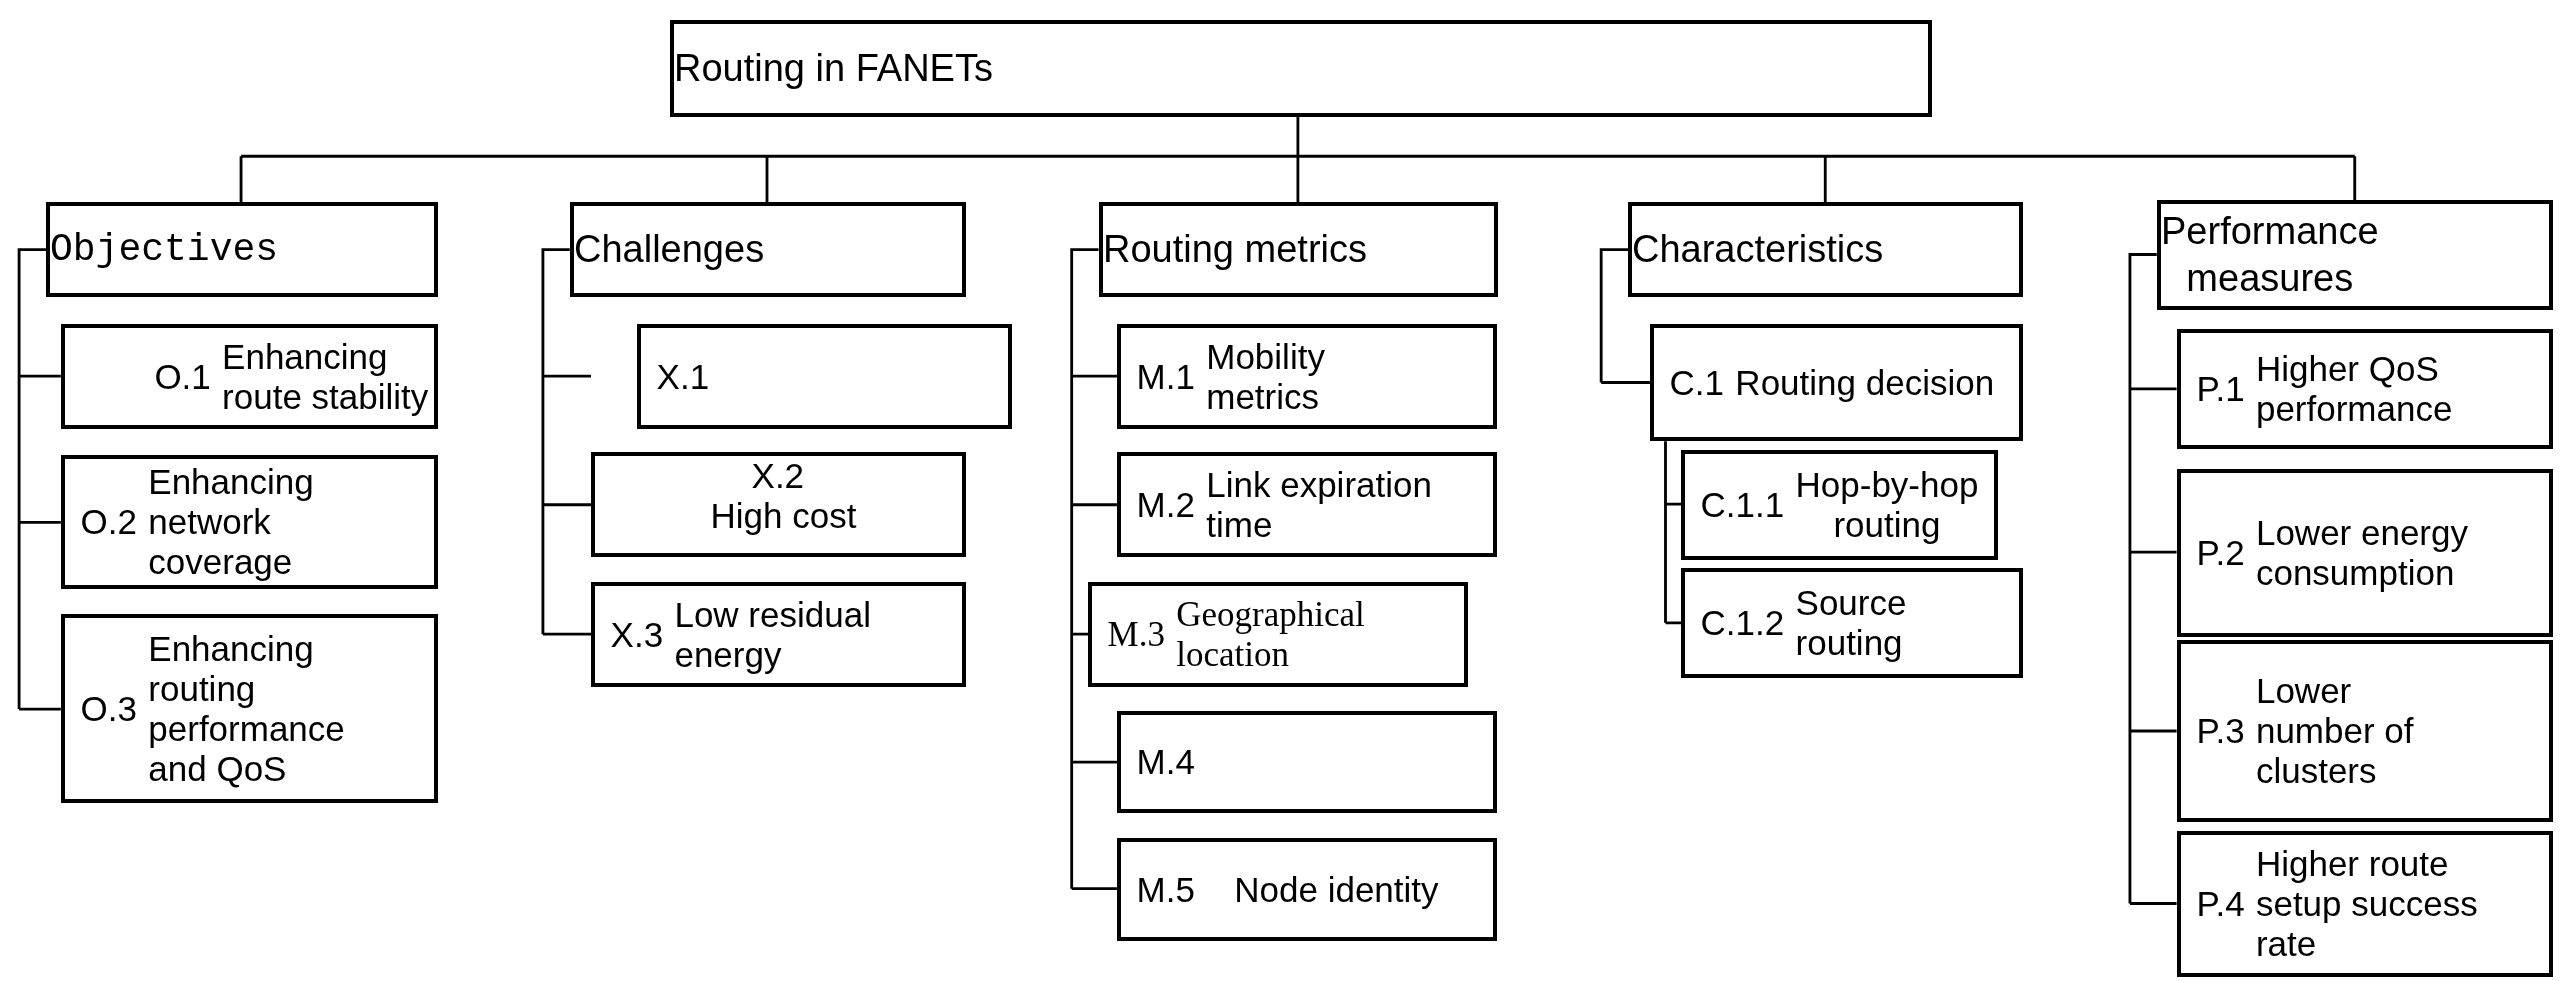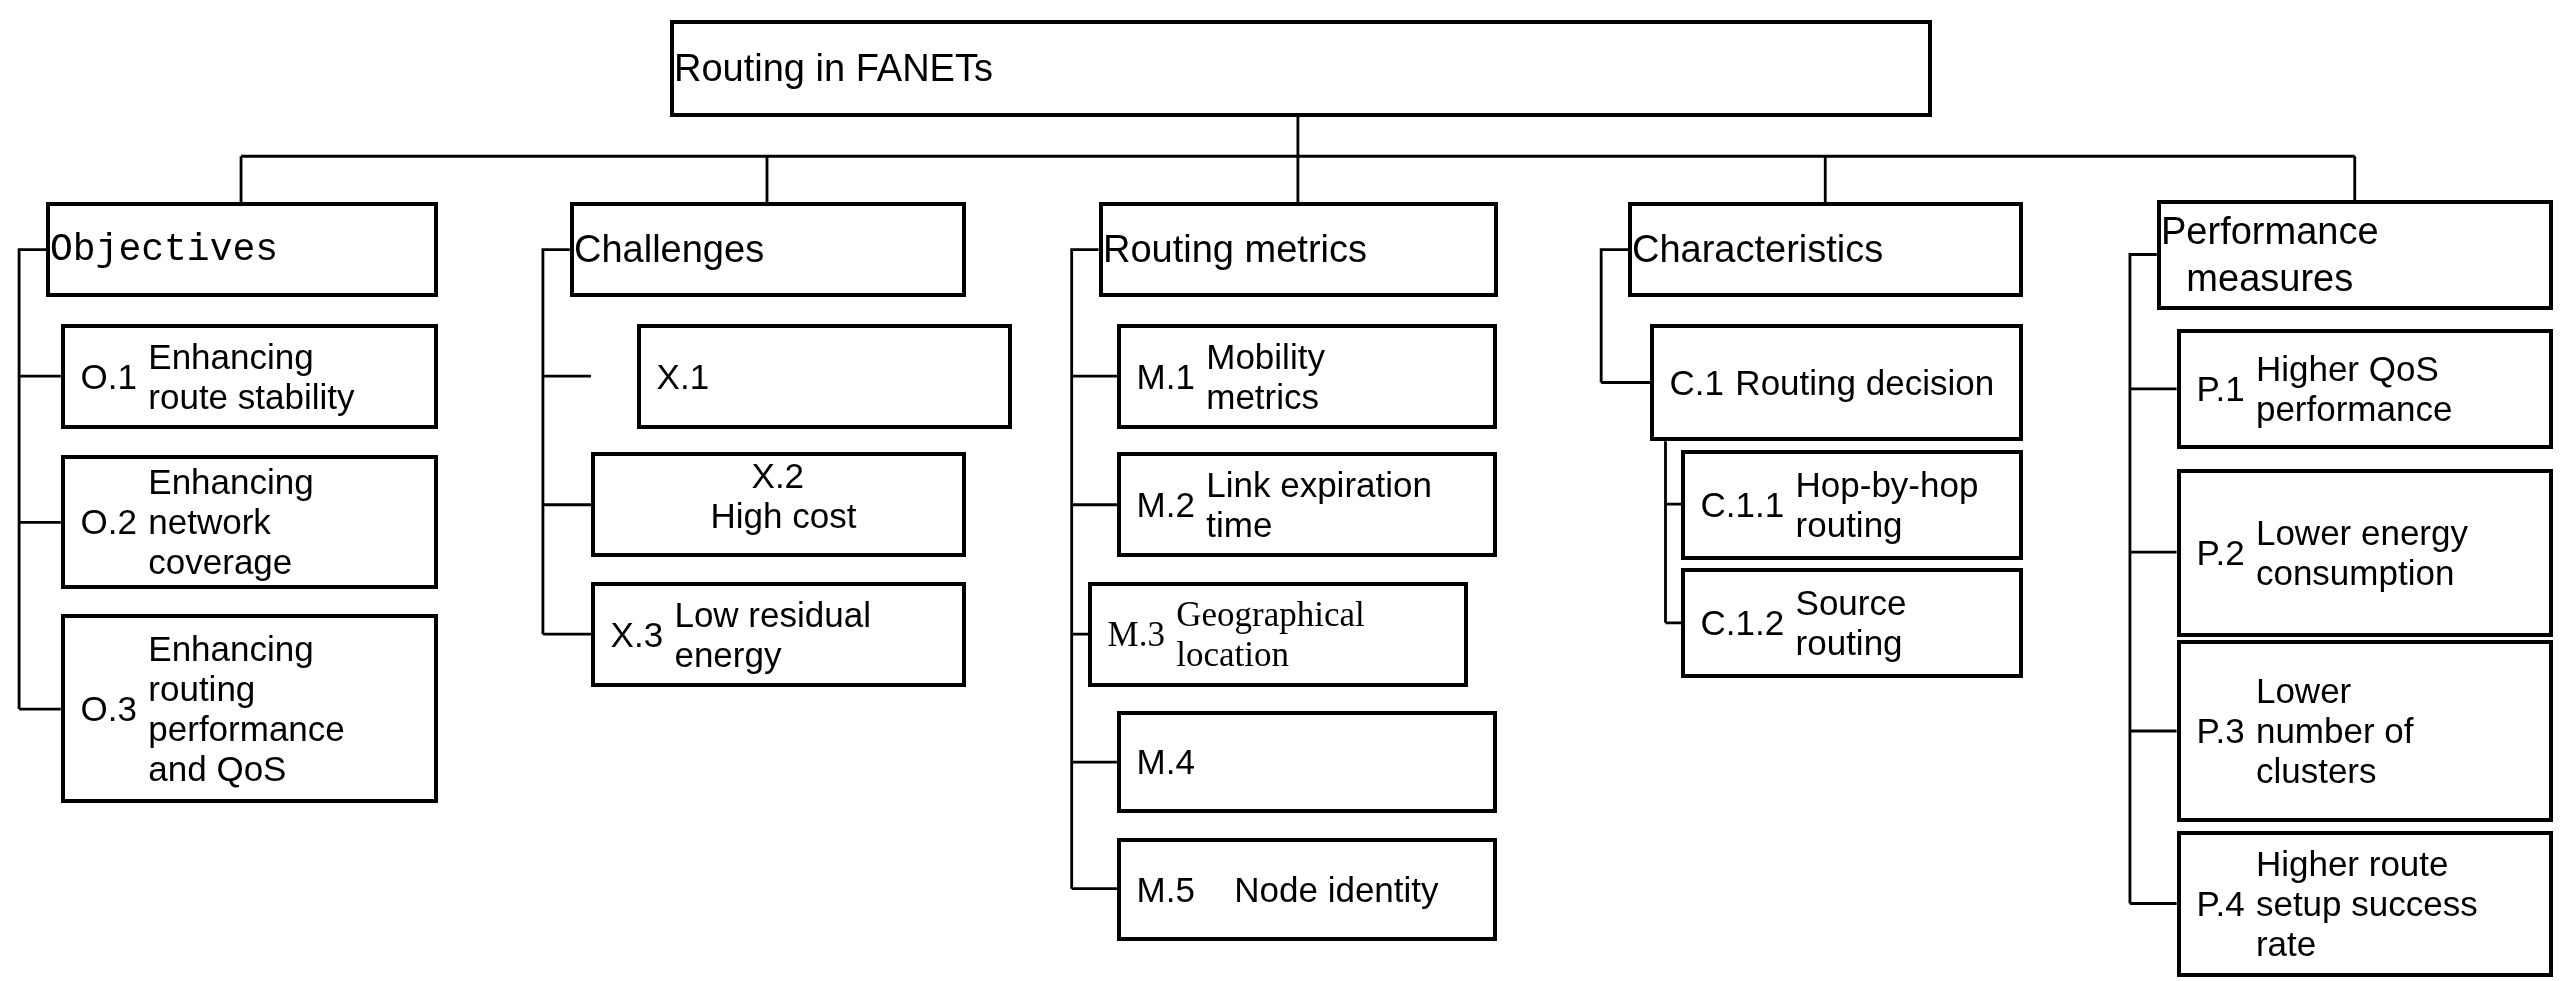--- a/index.html
+++ b/index.html
@@ -80,21 +80,21 @@
         <span class="ln">Characteristics</span>
       </span>
   </div>
   <div class="box header" style="left:2157px;top:200px;width:396px;height:110px;">
     <span class="txt">
         <span class="ln">Performance</span>
         <span class="ln">measures</span>
       </span>
   </div>
 
-  <div class="box child" style="left:61px;top:324px;width:377px;height:105px;">
+  <div class="box child" style="left:61px;top:324px;width:377px;height:105px;justify-content:flex-end;">
     <span class="num">O.1</span>
     <span class="txt">
         <span class="ln">Enhancing</span>
         <span class="ln">route stability</span>
       </span>
   </div>
   <div class="box child" style="left:61px;top:455px;width:377px;height:134px;">
     <span class="num">O.2</span>
     <span class="txt">
         <span class="ln">Enhancing</span>
@@ -159,21 +159,21 @@
         <span class="ln">Node identity</span>
       </span>
   </div>
 
   <div class="box child" style="left:1650px;top:324px;width:373px;height:117px;">
     <span class="num">C.1</span>
     <span class="txt">
         <span class="ln">Routing decision</span>
       </span>
   </div>
-  <div class="box child" style="left:1681px;top:450px;width:342px;height:110px;">
+  <div class="box child" style="left:1681px;top:450px;width:317px;height:110px;text-align:center;">
     <span class="num">C.1.1</span>
     <span class="txt">
         <span class="ln">Hop-by-hop</span>
         <span class="ln">routing</span>
       </span>
   </div>
   <div class="box child" style="left:1681px;top:568px;width:342px;height:110px;">
     <span class="num">C.1.2</span>
     <span class="txt">
         <span class="ln">Source</span>

